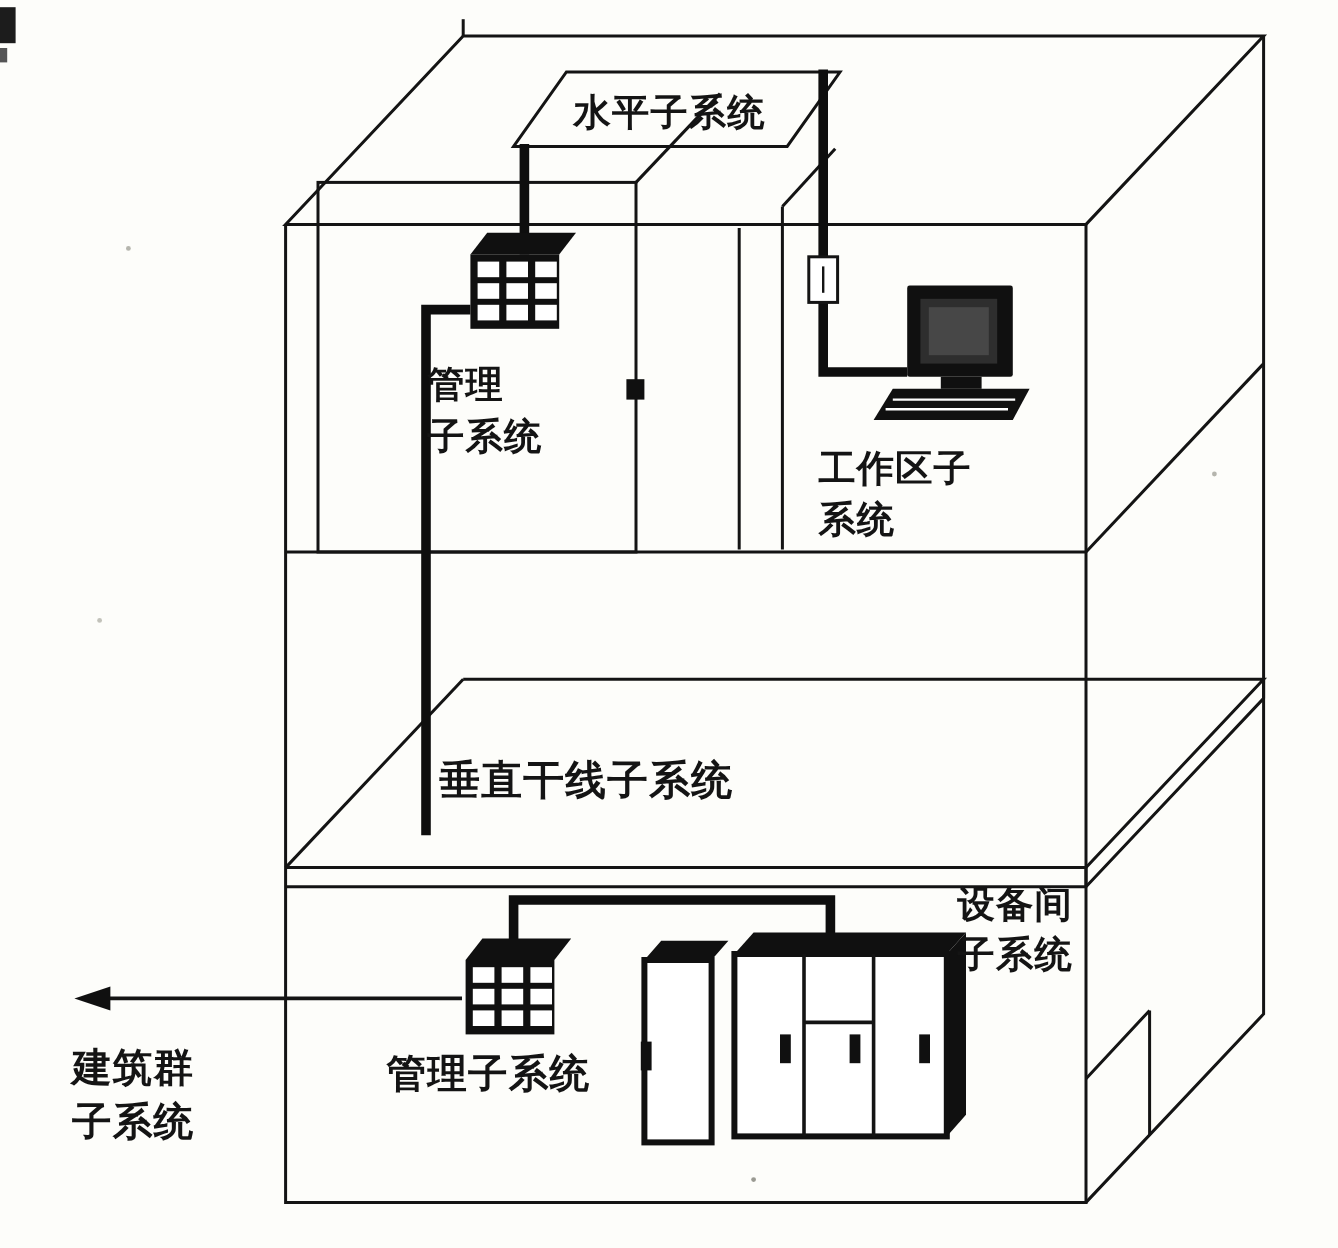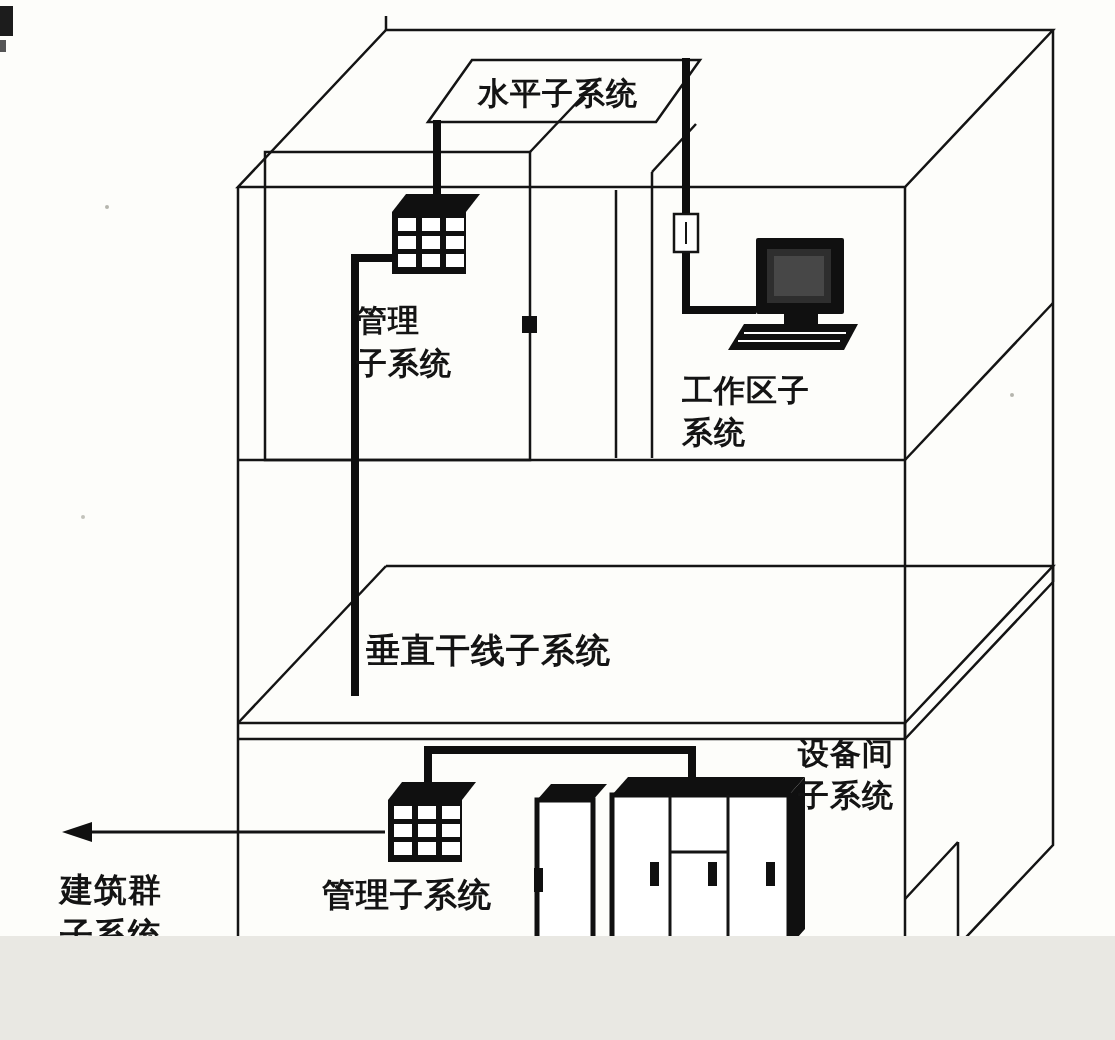--- a/index.html
+++ b/index.html
@@ -1,16 +1,16 @@
 <!DOCTYPE html>
 <html><head>
 <meta charset="utf-8">
 <style>
   html,body{margin:0;padding:0;background:#e9e8e3;}
-  .page{width:1115px;height:936px;background:#fdfdfa;position:relative;overflow:hidden;margin:0 auto;}
+  .page{width:1115px;height:1040px;background:#fdfdfa;position:relative;overflow:hidden;margin:0 auto;}
   svg{display:block;}
   text{font-family:"DejaVu Sans",sans-serif;font-weight:600;fill:#141414;letter-spacing:1px;}
   .ink{stroke:#141414;stroke-width:2.5;fill:none;stroke-linejoin:miter;stroke-linecap:butt;}
   .cable{stroke:#0e0e0e;stroke-width:8;fill:none;stroke-linecap:butt;}
   .thin{stroke:#141414;stroke-width:3;fill:none;}
   .dark{fill:#101010;stroke:none;}
   .cab{fill:#ffffff;stroke:#101010;stroke-width:5;}
 </style>
 </head>
 <body>

